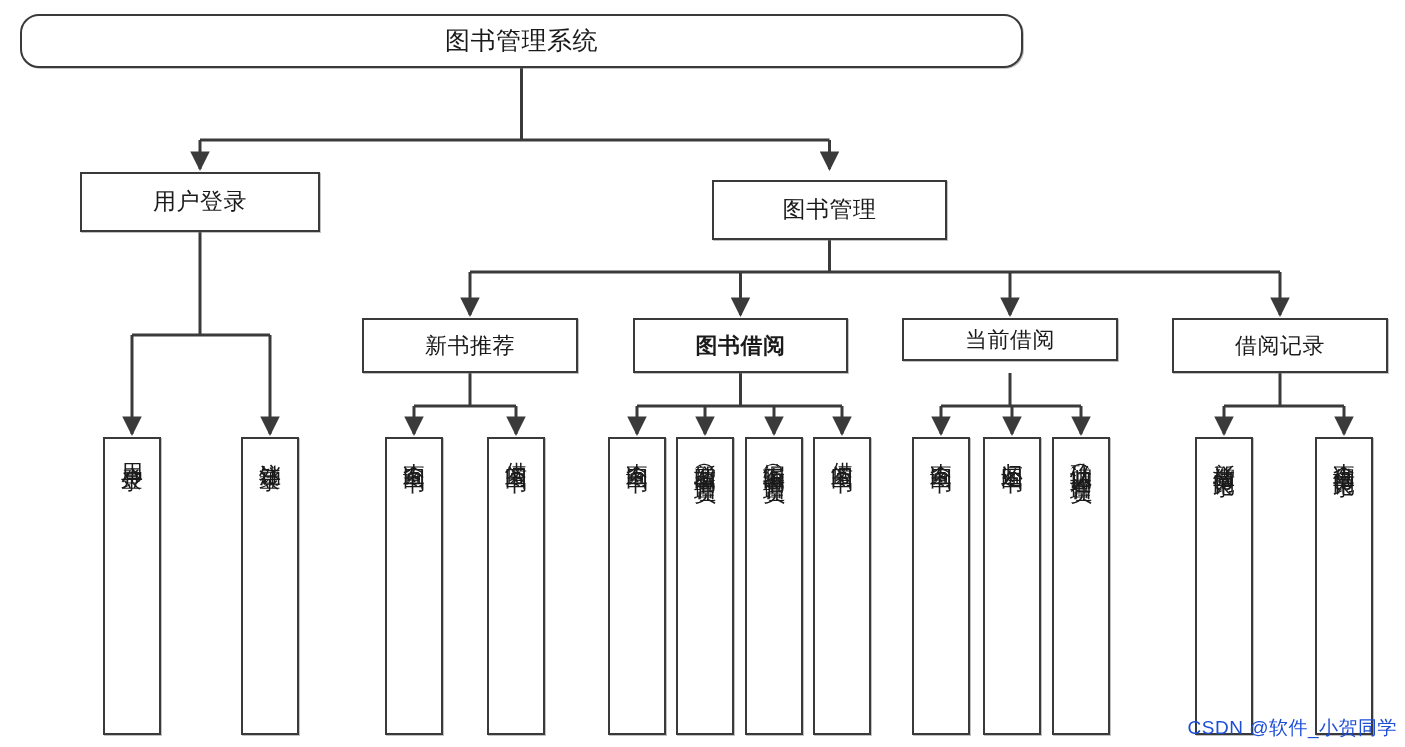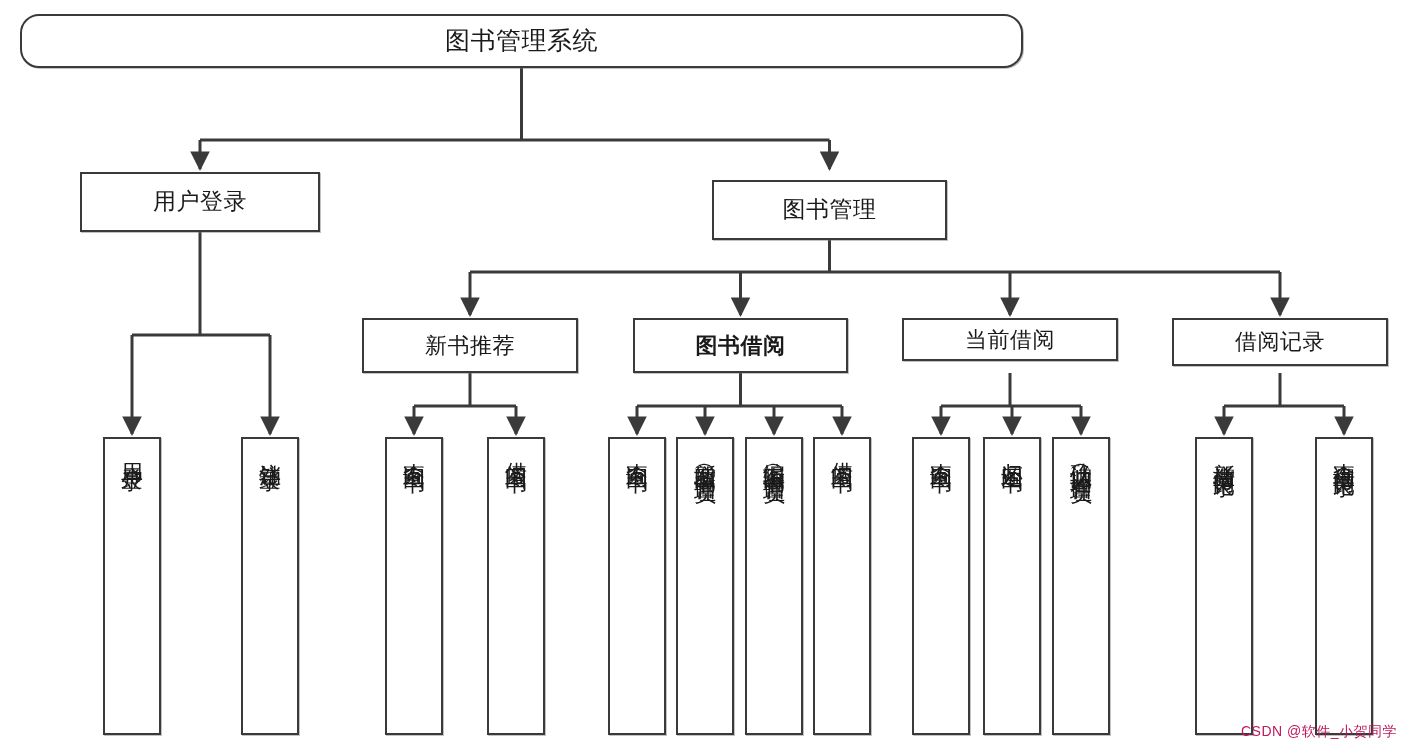--- a/index.html
+++ b/index.html
@@ -58,22 +58,22 @@
     text-orientation: upright;
     font-size: 22px;
     line-height: 1.0;
     letter-spacing: 3px;
     white-space: nowrap;
   }
   .watermark {
     position: absolute;
     right: 8px;
     bottom: 6px;
-    font-size: 14px;
-    color: #be185d;
+    font-size: 19px;
+    color: #1d4ed8;
     letter-spacing: 0.5px;
     white-space: nowrap;
     user-select: none;
   }
 </style>
 </head>
 <body>
 
 <div id="canvas">
 
@@ -132,21 +132,21 @@
       </div>
       <div class="node lvl3" style="left: 362px; top: 318px; width: 216px; height: 55px;">
         <span class="label">新书推荐</span>
       </div>
       <div class="node lvl3" style="left: 633px; top: 318px; width: 215px; height: 55px; font-weight: bold;">
         <span class="label">图书借阅</span>
       </div>
       <div class="node lvl3" style="left: 902px; top: 318px; width: 216px; height: 43px;">
         <span class="label">当前借阅</span>
       </div>
-      <div class="node lvl3" style="left: 1172px; top: 318px; width: 216px; height: 48px;">
+      <div class="node lvl3" style="left: 1172px; top: 318px; width: 216px; height: 55px;">
         <span class="label">借阅记录</span>
       </div>
       <div class="node leaf" style="left: 103px; top: 437px; width: 58px; height: 298px;">
         <span class="label">用户登录</span>
       </div>
       <div class="node leaf" style="left: 241px; top: 437px; width: 58px; height: 298px;">
         <span class="label">注销登录</span>
       </div>
       <div class="node leaf" style="left: 385px; top: 437px; width: 58px; height: 298px;">
         <span class="label">查询图书</span>

